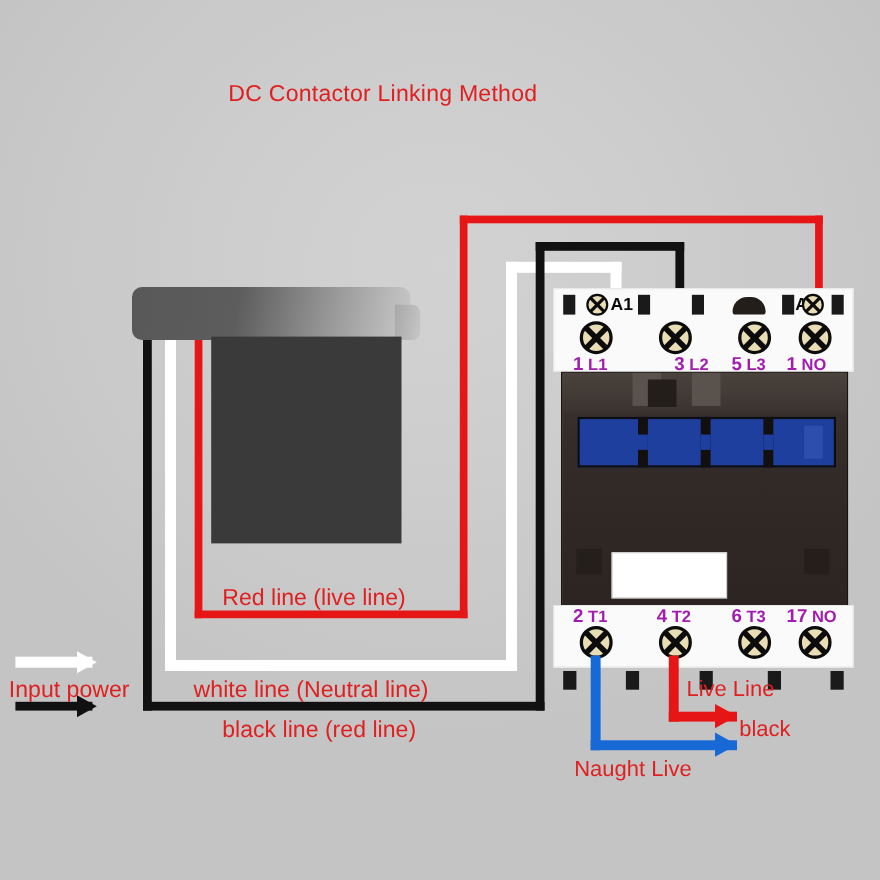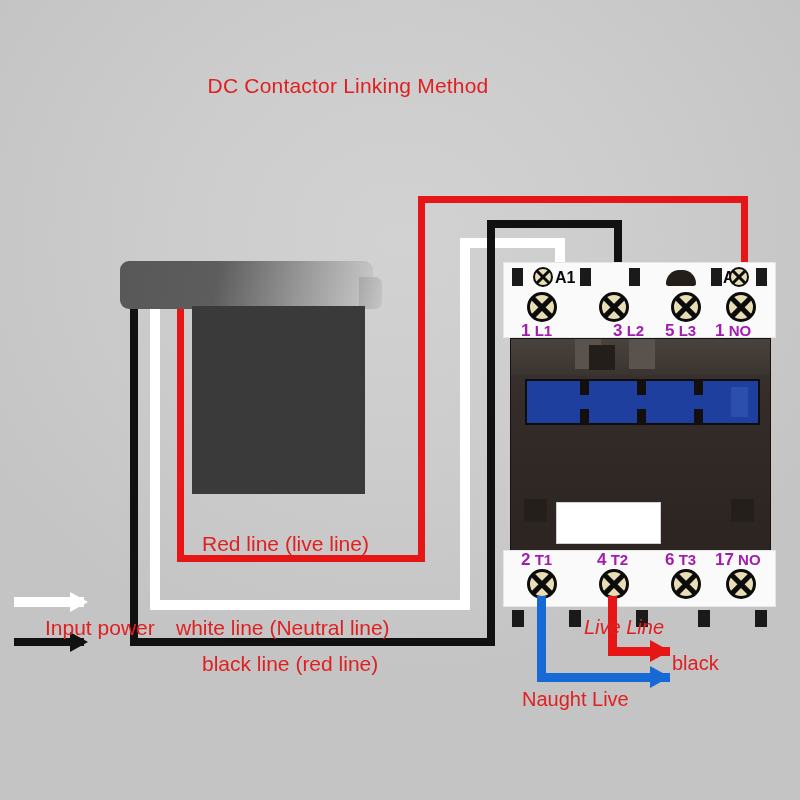--- a/index.html
+++ b/index.html
@@ -268,25 +268,25 @@
   <div class="ah r-red" style="left:650px;top:640px;"></div>
 
   <div class="w white" style="left:14px;top:597px;width:70px;height:10px;"></div>
   <div class="ah r-white" style="left:70px;top:592px;"></div>
 
   <div class="w black" style="left:14px;top:638px;width:70px;height:8px;"></div>
   <div class="ah r-black" style="left:70px;top:632px;"></div>
 
   <div class="cap" style="left:202px;top:532px;">Red line (live line)</div>
 
-  <div class="cap" style="left:8px;top:616px;margin-left:37px;">Input power</div>
+  <div class="cap" style="left:8px;top:616px;">Input power</div>
 
   <div class="cap" style="left:176px;top:616px;">white line (Neutral line)</div>
 
   <div class="cap" style="left:202px;top:652px;">black line (red line)</div>
 
-  <div class="cap sm" style="left:584px;top:616px;font-style:italic;">Live Line</div>
+  <div class="cap sm" style="left:624px;top:616px;">Live Line</div>
 
   <div class="cap sm" style="left:672px;top:652px;">black</div>
 
   <div class="cap sm" style="left:522px;top:688px;">Naught Live</div>
 
 </div>
 
 </body></html>

